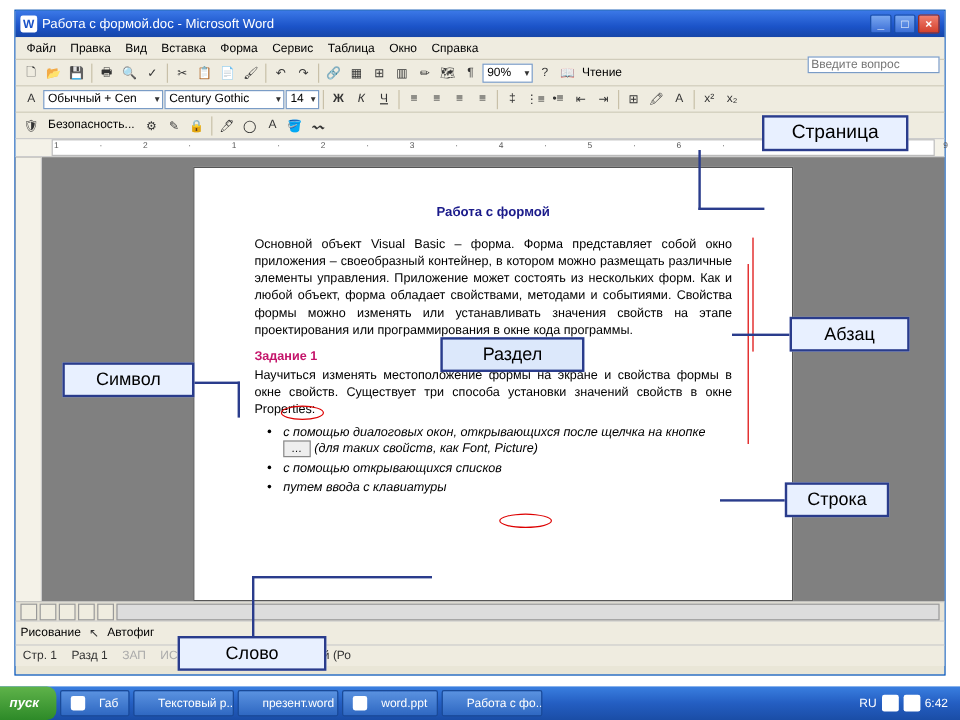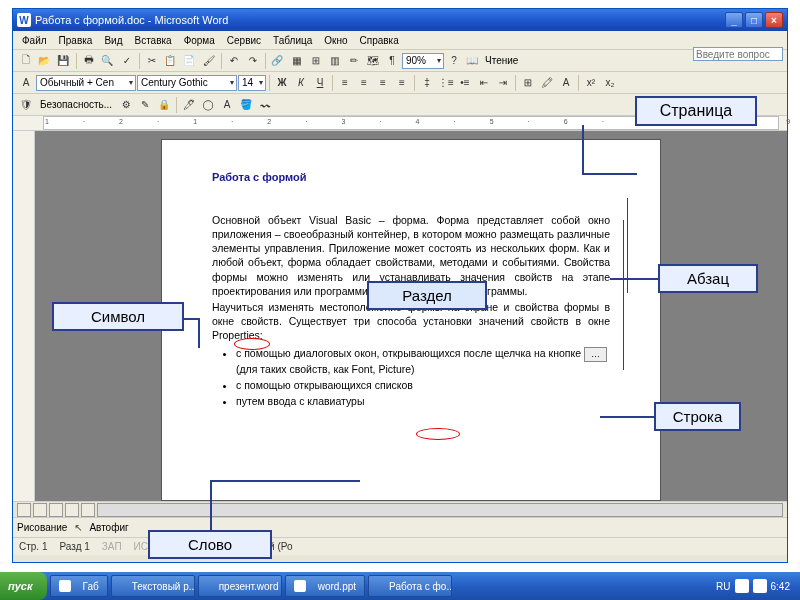--- a/index.html
+++ b/index.html
@@ -6,42 +6,42 @@
   body { font-family: Tahoma, Arial, sans-serif; font-size: 10px; background: #fff; width: 800px; height: 600px; overflow: hidden; position: relative; }
   .window { position: absolute; top: 8px; left: 12px; width: 776px; height: 555px; border: 1px solid #0055c4; background: #e9e6d7; }
   .titlebar { height: 22px; background: linear-gradient(#3b78e7, #1b53c8 60%, #1646a8); color: #fff; display: flex; align-items: center; padding: 0 4px; font-size: 11px; }
   .titlebar .icon { width: 14px; height: 14px; background: #fff; margin-right: 4px; border-radius: 2px; display:flex;align-items:center;justify-content:center;color:#1b53c8;font-weight:bold;font-size:10px;}
   .winbtns { margin-left: auto; display: flex; gap: 2px; }
   .winbtn { width: 18px; height: 16px; background: linear-gradient(#7aa8f0,#3b6ed6); border: 1px solid #1b4fa8; border-radius: 2px; color:#fff; display:flex;align-items:center;justify-content:center;font-size:10px;font-weight:bold;}
   .winbtn.close { background: linear-gradient(#f08070,#d3402c); border-color:#a02c1c;}
   .menubar { height: 18px; display: flex; align-items: center; gap: 2px; padding: 0 4px; font-size: 10px; background:#efece0;}
   .menubar span { padding: 1px 5px; }
   .question { margin-left: auto; }
-  .question input { width: 90px; height: 14px; font-size: 10px; border:1px solid #7a9cc6; background:#fff; padding:0 2px;margin-top:28px;}
+  .question input { width: 110px; height: 14px; font-size: 10px; border:1px solid #7a9cc6; background:#fff; padding:0 2px;margin-top:28px;}
   .toolbar { height: 22px; display: flex; align-items: center; gap: 1px; padding: 0 4px; border-top:1px solid #d0ccbb; background:#efece0;}
   .tbtn { width: 18px; height: 18px; border: 1px solid transparent; display:flex;align-items:center;justify-content:center;font-size:10px;color:#333;}
   .sep { width:1px; height:16px; background:#c8c0a8; margin:0 2px;}
   .combo { height:16px; border:1px solid #7a9cc6; background:#fff; font-size:10px; padding:0 14px 0 3px; display:flex;align-items:center;position:relative;}
   .combo::after{content:"▾";position:absolute;right:2px;font-size:8px;color:#333;}
   .zoomcombo{width:42px;}
   .stylecombo{width:100px;}
   .fontcombo{width:100px;}
   .sizecombo{width:28px;}
   .ruler-h { height: 16px; background:#f4f2e8; position:relative; border-top:1px solid #ccc; border-bottom:1px solid #ccc;}
   .ruler-h .track{position:absolute;left:30px;right:8px;top:0;bottom:0;background:#fff;border:1px solid #bbb;}
   .ruler-h .nums{position:absolute;left:32px;top:2px;font-size:7px;color:#555;letter-spacing:16px;white-space:nowrap;}
   .docarea { position: relative; height: 370px; background: #808080; display:flex; overflow:hidden;}
   .ruler-v { width: 22px; background:#f4f2e8; border-right:1px solid #ccc;}
   .pagewrap { flex:1; display:flex; justify-content:center; padding-top:8px; overflow:hidden;}
   .page { width: 500px; background:#fff; border:1px solid #555; padding: 30px 50px 20px 50px; font-size:10.5px; line-height:1.35; font-family:"Century Gothic",Arial,sans-serif; color:#000; position:relative;}
-  .page h3 { color:#1a1a8a; font-size:11px; text-align:left; margin-bottom:28px; font-weight:bold;}
+  .page h3 { color:#1a1a8a; font-size:11px; text-align:center; margin-bottom:12px; font-weight:bold;}
   .page p { margin-bottom:2px; text-align:justify;}
   .page .task { color:#c4146a; font-weight:bold; margin-top:8px;}
   .page ul { list-style: disc; margin-left: 24px; margin-top:4px;}
-  .page ul li { margin-bottom:2px;}
+  .page ul li { margin-bottom:2px;font-style:italic;}
   .boxbtn{display:inline-block;border:1px solid #888;padding:0 6px;background:#eee;font-size:9px;}
   .red-brackets{position:absolute;right:32px;top:58px;width:4px;height:95px;border-right:1px solid #d00;}
   .red-br2{position:absolute;right:36px;top:80px;width:4px;height:150px;border-right:1px solid #d00;}
   .circ1{position:absolute;left:72px;top:198px;width:36px;height:12px;border:1px solid #d00;border-radius:50%;}
   .circ2{position:absolute;left:254px;top:288px;width:44px;height:12px;border:1px solid #d00;border-radius:50%;}
   .hscroll{height:16px;background:#e8e4d6;display:flex;align-items:center;gap:2px;padding:0 4px;border-top:1px solid #ccc;}
   .hscroll .sq{width:14px;height:14px;border:1px solid #999;background:#f0ede0;}
   .hscroll .bar{flex:1;height:14px;border:1px solid #999;background:#ddd;}
   .drawbar{height:20px;background:#efece0;display:flex;align-items:center;gap:2px;padding:0 4px;font-size:10px;border-top:1px solid #ccc;}
   .statusbar{height:18px;background:#efece0;display:flex;align-items:center;gap:6px;padding:0 6px;font-size:10px;border-top:1px solid #ccc;color:#333;}
@@ -53,21 +53,21 @@
   .tray{margin-left:auto;display:flex;align-items:center;gap:4px;color:#fff;font-size:10px;padding:0 6px;}
   .tray .ti{width:14px;height:14px;background:#fff;border-radius:2px;}
   
   .callout { position:absolute; background:#e8f0ff; border:2px solid #2a3c8c; padding:4px 16px; font-size:15px; text-align:center; z-index:50;}
   .callout.big{font-size:16px;}
   
   #co-page{top:96px;left:635px;width:122px;}
   #co-abzac{top:264px;left:658px;width:100px;}
   #co-stroka{top:402px;left:654px;width:87px;}
   #co-razdel{top:281px;left:367px;width:120px;background:#dce8fb;}
-  #co-simvol{top:302px;left:52px;width:132px;}
+  #co-simvol{top:302px;left:52px;width:110px;}
   #co-slovo{top:530px;left:148px;width:124px;}
   
   .ptr{position:absolute;background:transparent;border-left:2px solid #2a3c8c;border-bottom:2px solid #2a3c8c;z-index:48;}
 </style>
 </head>
 <body>
 
 <div class="window">
   <div class="titlebar">
     <span class="icon">W</span>
@@ -177,20 +177,21 @@
     <div class="track"></div>
     <div class="nums">1 · 2 · 1 · 2 · 3 · 4 · 5 · 6 · 7 · 8 · 9 · 10 · 11 · 12 · 13 · 14 · 15 · 16 · 17</div>
   </div>
 
   <div class="docarea">
     <div class="ruler-v"></div>
     <div class="pagewrap">
       <div class="page">
         <h3>Работа с формой</h3>
         <p>Основной объект Visual Basic – форма. Форма представляет собой окно приложения – своеобразный контейнер, в котором можно размещать различные элементы управления. Приложение может состоять из нескольких форм. Как и любой объект, форма обладает свойствами, методами и событиями. Свойства формы можно изменять или устанавливать значения свойств на этапе проектирования или программирования в окне кода программы.</p>
+        <p class="task">Задание 1</p>
         <p>Научиться изменять местоположение формы на экране и свойства формы в окне свойств. Существует три способа установки значений свойств в окне Properties:</p>
         <ul>
           <li><span>с помощью диалоговых окон, открывающихся после щелчка на кнопке</span> <span class="boxbtn">…</span> <span>(для таких свойств, как Font, Picture)</span></li>
           <li>с помощью открывающихся списков</li>
           <li>путем ввода с клавиатуры</li>
         </ul>
         <div class="red-brackets"></div>
         <div class="red-br2"></div>
         <div class="circ1"></div>
         <div class="circ2"></div>

